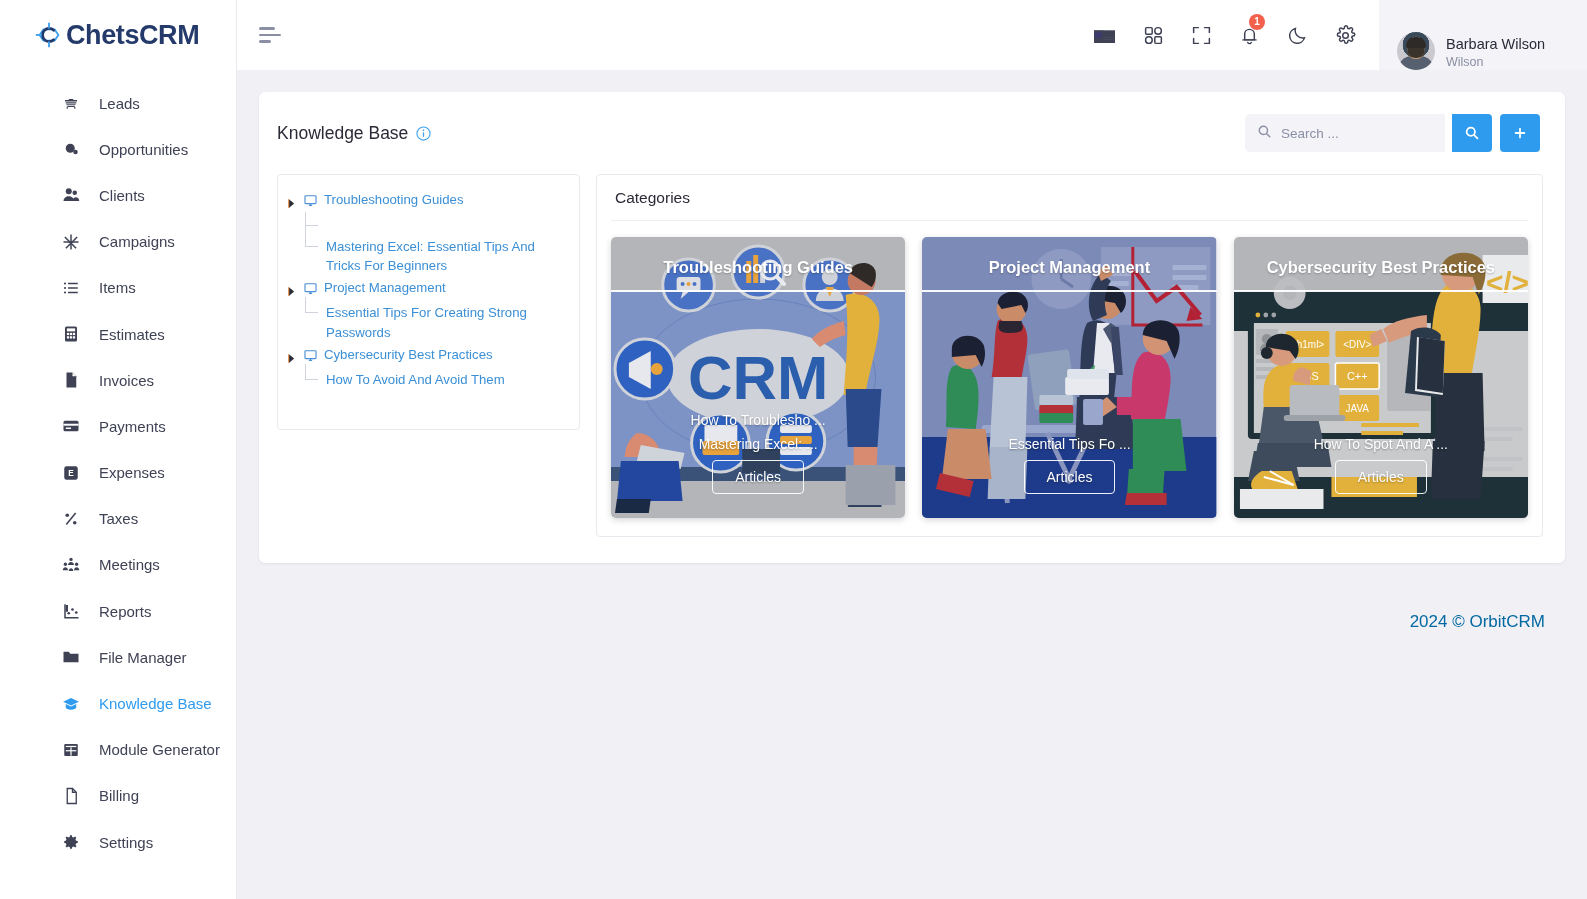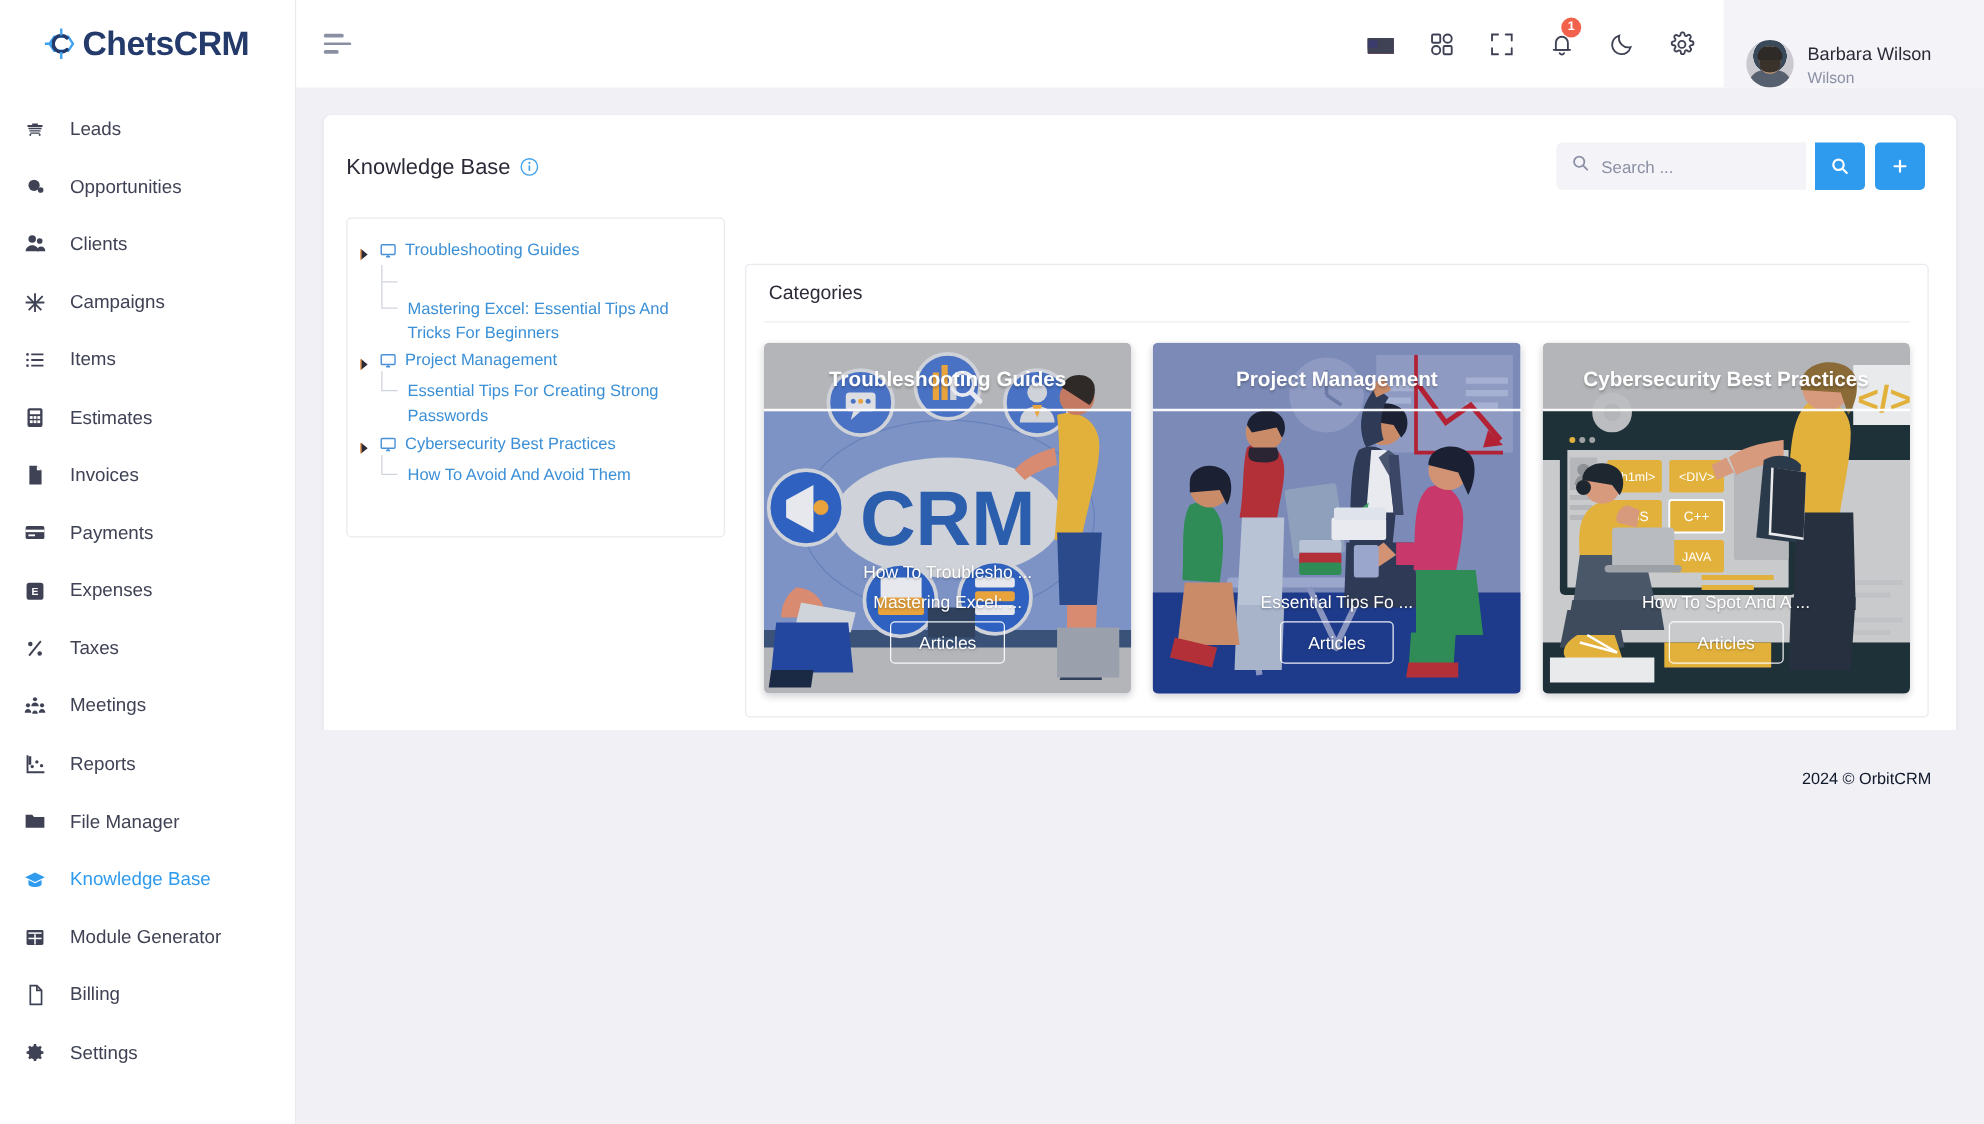--- a/index.html
+++ b/index.html
@@ -21,21 +21,21 @@
     position: relative;
   }
   .logo-wrap {
     height: 70px; display: flex; align-items: center; padding-left: 34px;
   }
   .logo-mark { width: 30px; height: 30px; position: relative; margin-right: 2px; flex: 0 0 30px; }
   .logo-text {
     font-size: 27px; font-weight: 700; color: #243a6b; letter-spacing: -0.4px;
     line-height: 1;
   }
-  .nav { padding-top: 10px; }
+  .nav { padding-top: 10px; margin-left: 43px; }
   .nav-item {
     display: flex; align-items: center; gap: 18px;
     padding: 0 0 0 18px; height: 46.2px;
     color: #3f4254; font-size: 15px; cursor: pointer;
     text-decoration: none;
   }
   .nav-item .ic { width: 20px; height: 20px; display: flex; align-items: center; justify-content: center; flex: 0 0 20px; }
   .nav-item .ic svg { width: 18px; height: 18px; fill: #3f4254; }
   .nav-item.active { color: #2f9bef; }
   .nav-item.active .ic svg { fill: #2f9bef; }
@@ -132,21 +132,20 @@
   .elbow { width: 24px; flex: 0 0 24px; height: 19px; position: relative; }
   .elbow::before { content:""; position:absolute; left:3px; top:-6px; width:1px; height:15px; background:#cfd4dc; }
   .elbow::after { content:""; position:absolute; left:3px; top:9px; width:13px; height:1px; background:#cfd4dc; }
   .tree-leaf.cont .elbow::before { height: 19px; top: -4px; }
   .tree-leaf-text { color: #3b8fd6; cursor: pointer; max-width: 228px; }
 
   
   .cat-panel {
     flex: 1; border: 1px solid #e9e9ef; border-radius: 4px; min-width: 0;
     background: #fff;
-    margin-top: 37px;
   }
   .cat-head { padding: 14px 18px 13px 18px; font-size: 15.5px; color: #2b2b38; }
   .cat-sep { height: 1px; background: #edeef2; margin: 0 14px; }
   .cat-grid { display: flex; gap: 17px; padding: 16px 14px 18px 14px; }
   .cat-card {
     flex: 1; height: 281px; border-radius: 5px; position: relative; overflow: hidden;
     box-shadow: 0 2px 6px rgba(20,22,45,.18); cursor: pointer;
   }
   .cat-card .scene { position: absolute; inset: 0; }
   .cat-card .overlay {
@@ -161,21 +160,21 @@
   .cat-links { position: absolute; left: 0; right: 0; bottom: 8px; display: flex; flex-direction: column; align-items: center; z-index: 3; }
   .cat-link { color: #fff; font-size: 14px; text-shadow: 0 1px 2px rgba(0,0,0,.35); margin-bottom: 8px; }
   .cat-btn {
     border: 1.4px solid rgba(255,255,255,.92); color: #fff; background: transparent;
     border-radius: 4px; padding: 8px 22px; font-size: 14px; cursor: pointer;
     font-family: "Liberation Sans", sans-serif; text-shadow: 0 1px 2px rgba(0,0,0,.3);
     margin-bottom: 16px;
   }
 
   .footer { height: 48px; display: flex; align-items: center; justify-content: flex-end; padding-right: 42px; }
-  .footer span { font-size: 13px; color: #0f172a; margin-top: 28px; }
+  .footer span { font-size: 17px; color: #0369a1; margin-top: 28px; }
 </style>
 </head>
 <body>
 
 <div class="app">
 
   <aside class="sidebar">
     <div class="logo-wrap">
       <div class="logo-mark">
         <svg viewBox="0 0 32 32" width="30" height="30">

